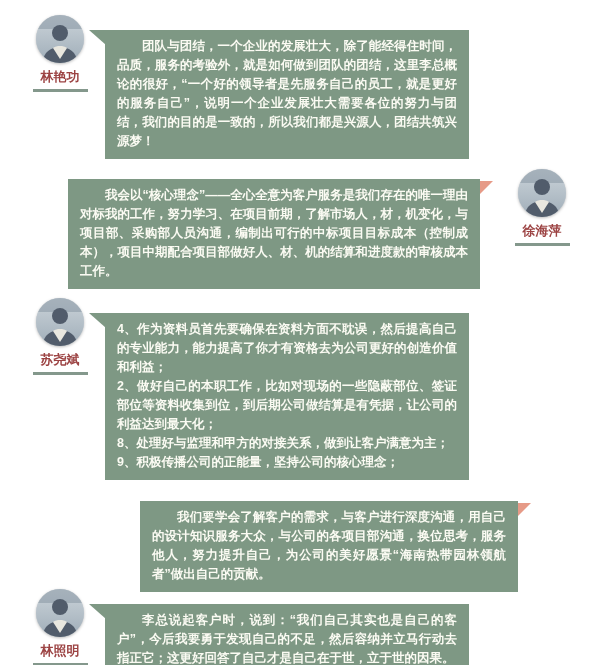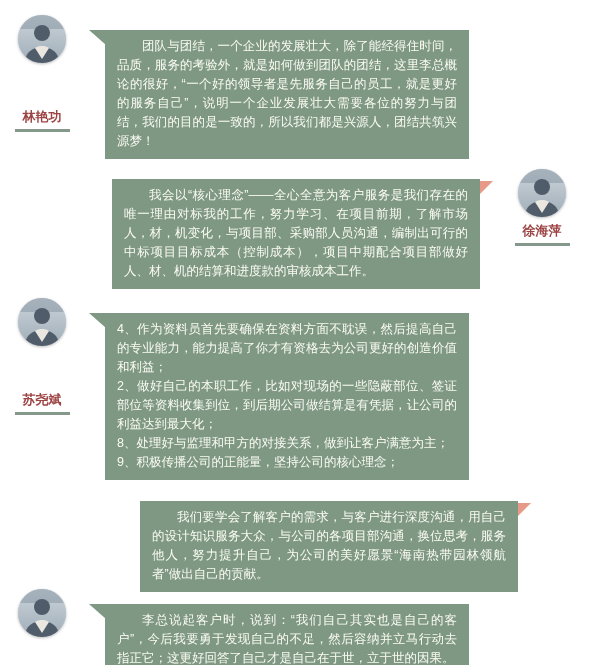--- a/index.html
+++ b/index.html
@@ -28,27 +28,27 @@
   .row:nth-child(1) { margin-bottom: 20px; }
   .row:nth-child(2) { margin-bottom: 24px; }
   .row:nth-child(3) { margin-bottom: 21px; }
   .row:nth-child(4) { margin-bottom: 12px; }
 
   .bubble {
     position: relative;
     background: var(--bubble);
     color: var(--text);
     font-size: 12.5px;
-    font-weight: normal;
+    font-weight: bold;
     line-height: 19px;
     padding: 7px 12px 8px 12px;
     text-align: justify;
   }
   .row.left  .bubble { margin: 0 131px 0 105px; }
-  .row.right .bubble { margin: 0 120px 0 112px; }
+  .row.right .bubble { margin: 0 120px 0 68px; }
   .row:nth-child(4) .bubble { margin: 0 82px 0 140px; }
   .bubble p { margin: 0; }
   .bubble p.indent { text-indent: 2em; }
 
   .tail {
     position: absolute;
     display: block;
   }
   .row.left .tail {
     left: -16px; top: 0;
@@ -63,21 +63,21 @@
     clip-path: polygon(0 0, 100% 0, 0 100%);
   }
 
   .avatar-col {
     position: absolute;
     width: 84px;
     display: flex;
     flex-direction: column;
     align-items: center;
   }
-  .row.left  .avatar-col { left: 0;  top: -15px; gap: 40px; }
+  .row.left  .avatar-col { left: 18px;  top: -15px; }
   .row.right .avatar-col { right: 16px; top: -10px; justify-content: space-between; }
 
   .avatar {
     width: 48px; height: 48px;
     border-radius: 50%;
     overflow: hidden;
     box-shadow: 0 1px 3px rgba(0,0,0,0.28);
     background: #c7cfd6;
   }
   .avatar svg { display: block; width: 100%; height: 100%; }

